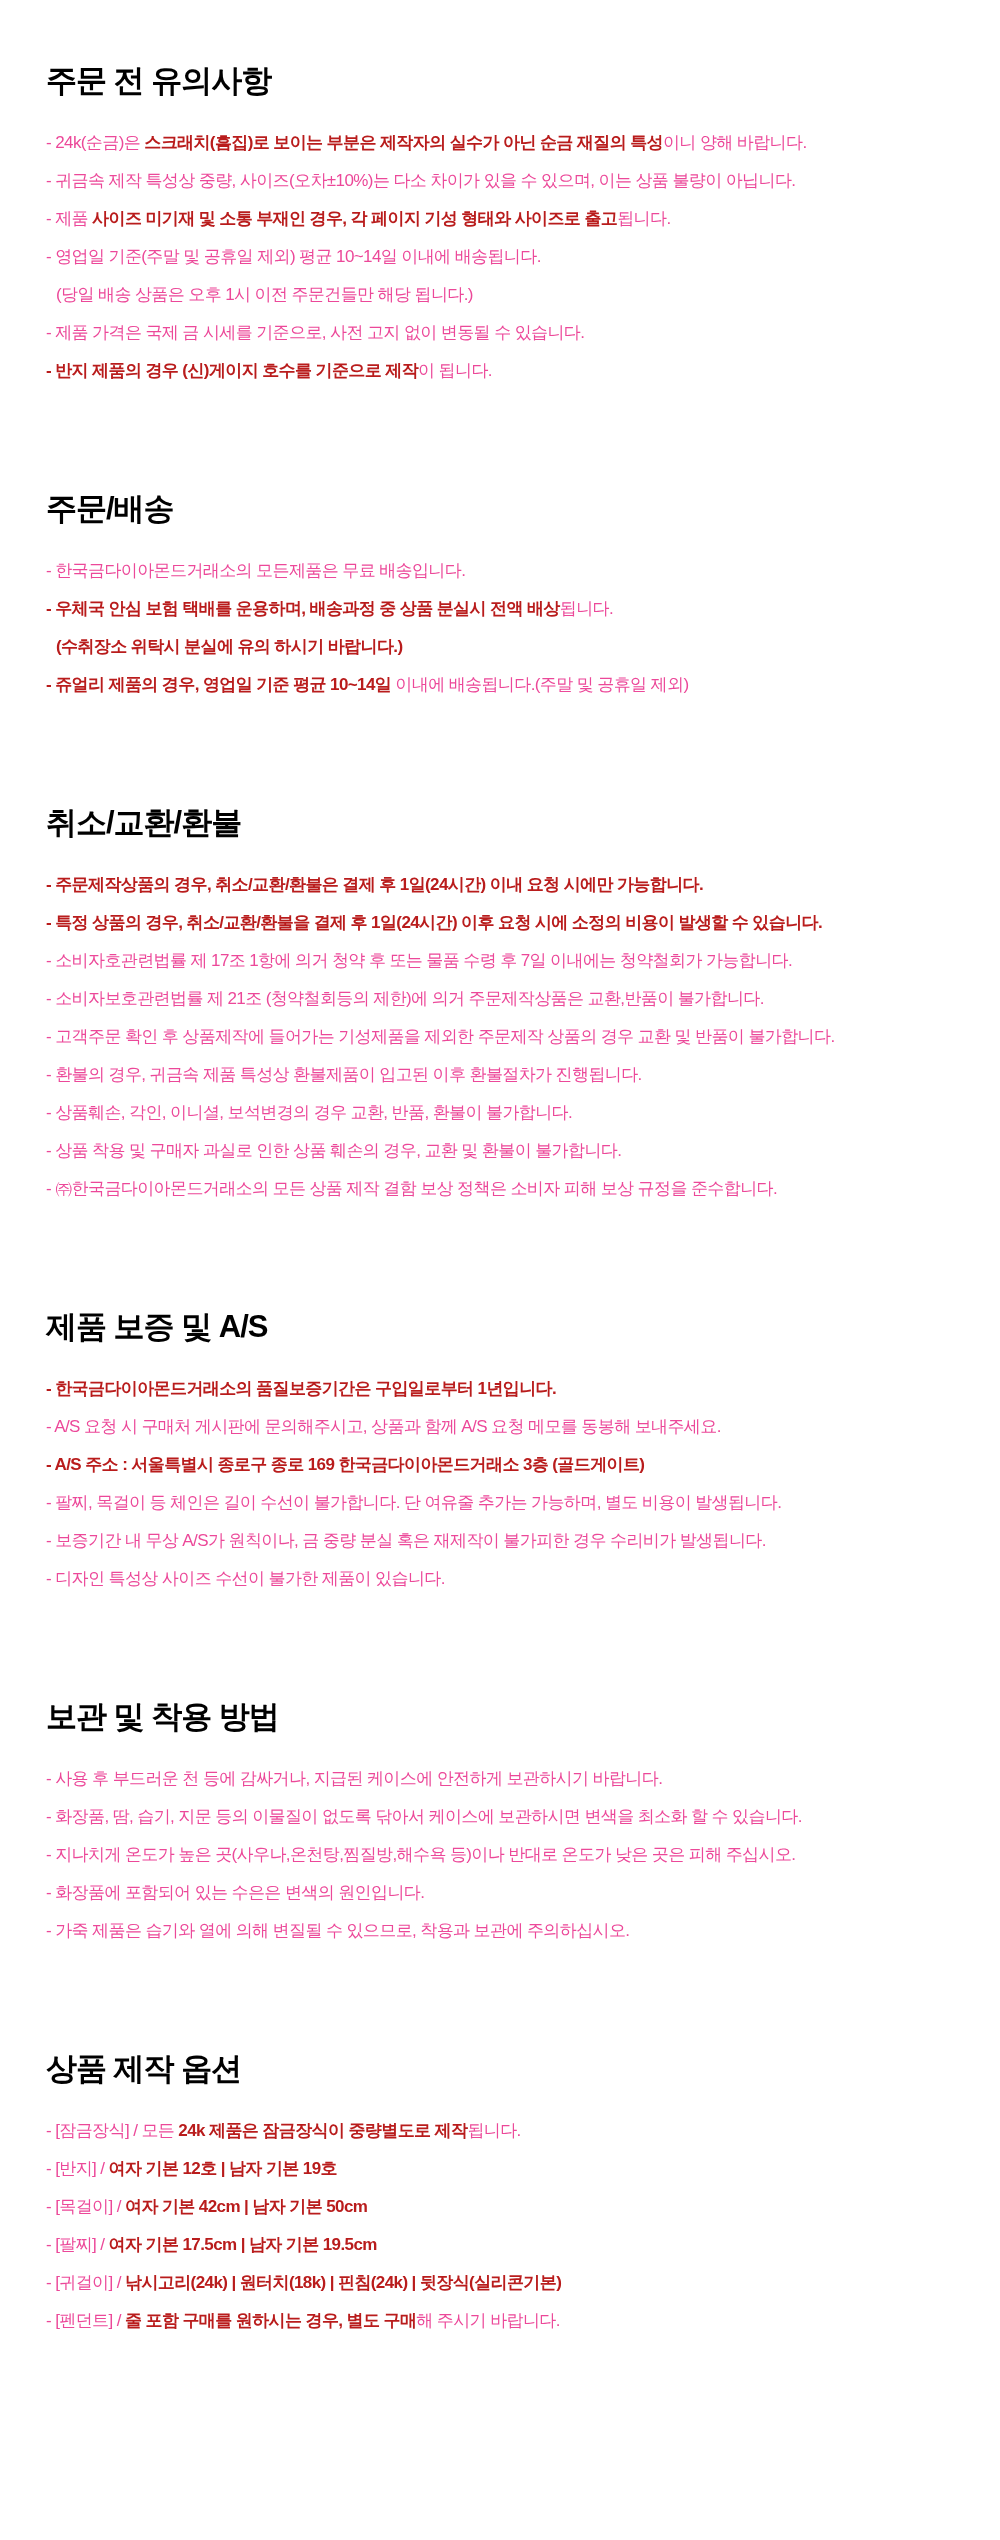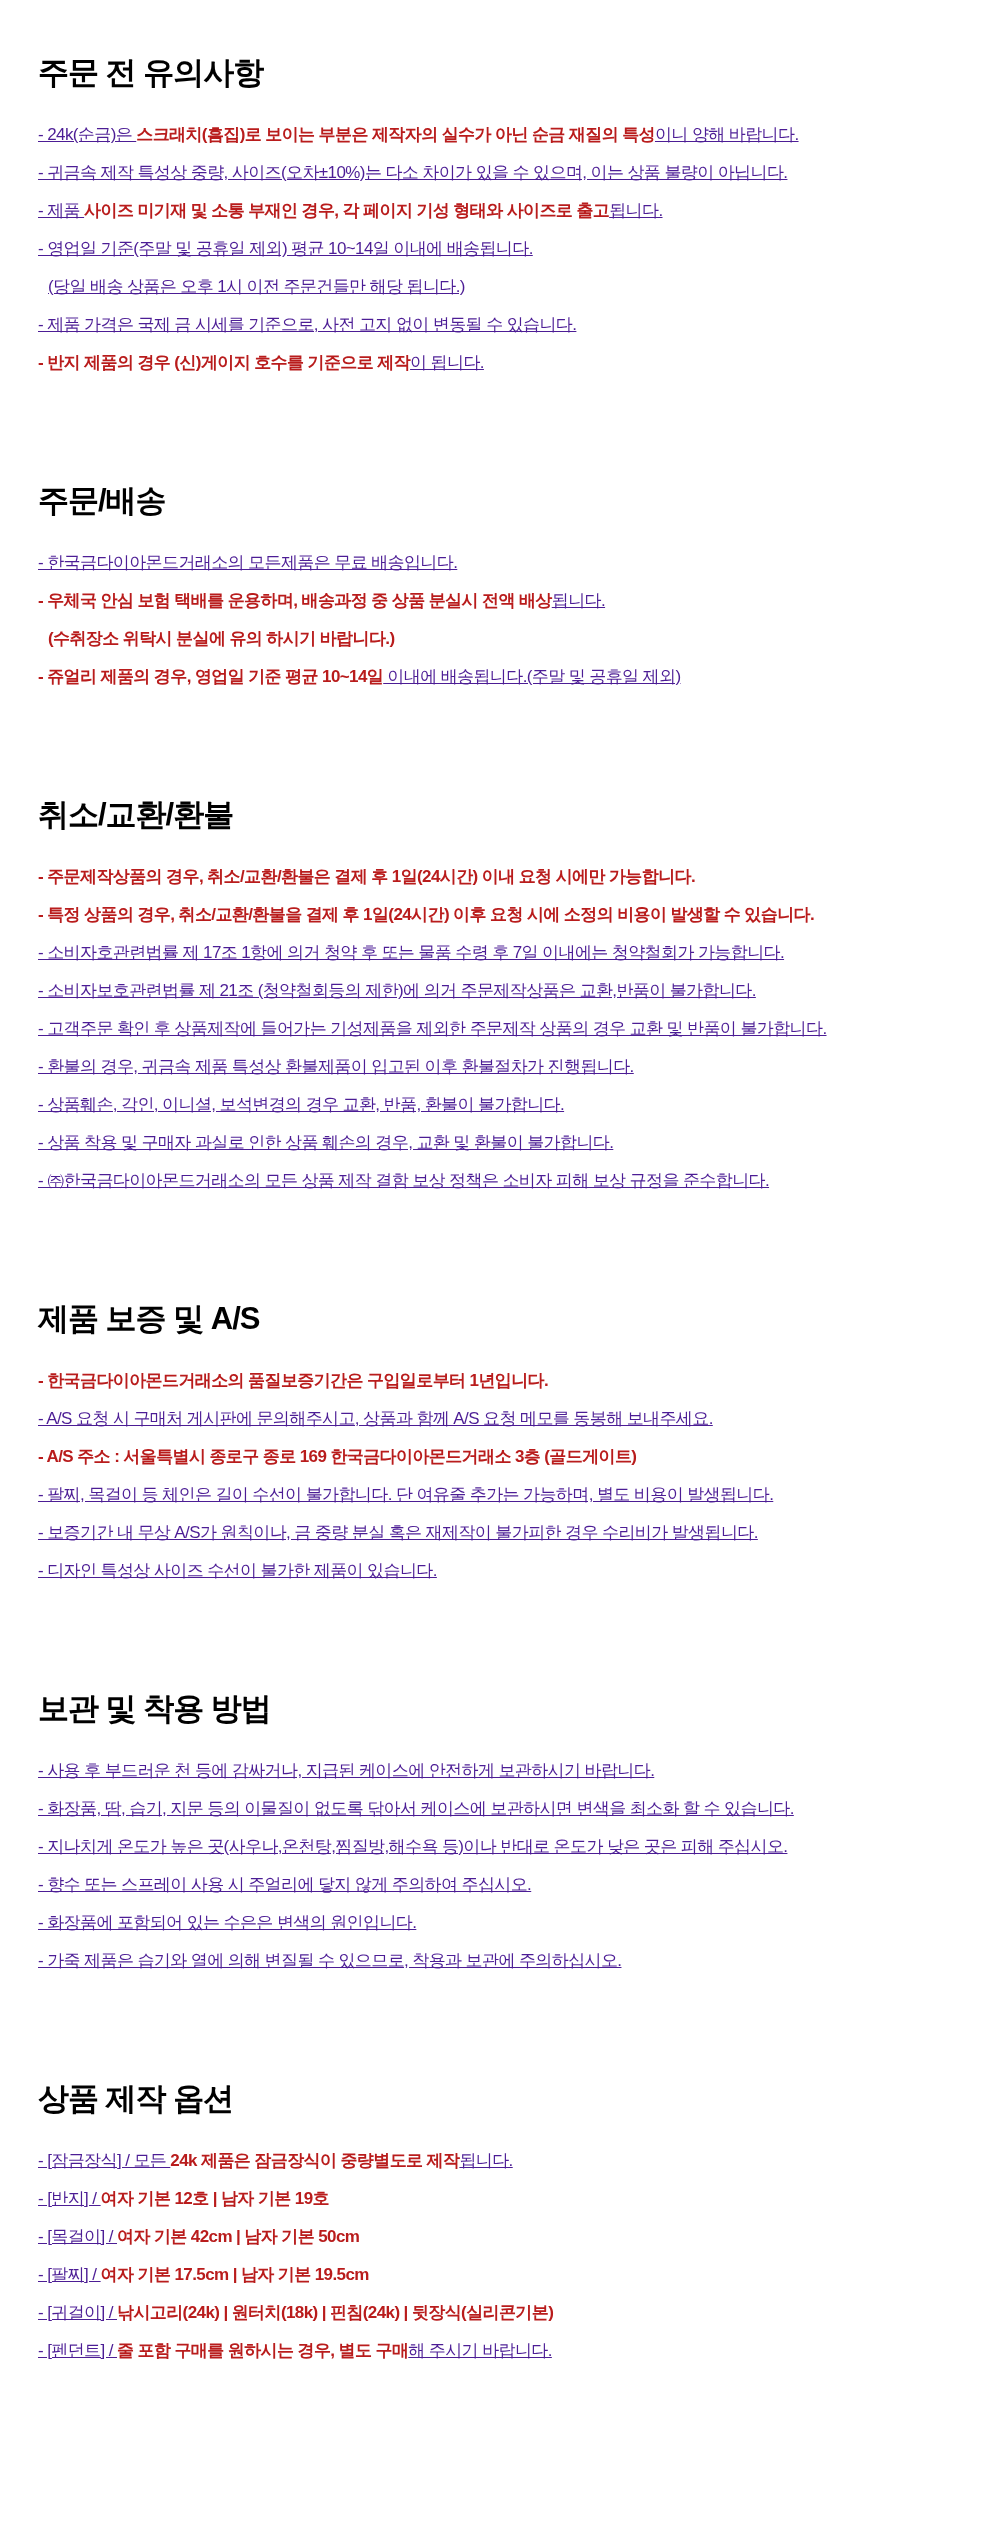--- a/index.html
+++ b/index.html
@@ -14,21 +14,21 @@
     overflow: hidden;
   }
   .page {
     box-sizing: border-box;
     width: 1000px;
     min-height: 2540px;
     padding: 50px 34px 80px 34px;
     background: #ffffff;
     overflow: hidden;
   }
-  .notice-section { margin: 4px; }
+  .notice-section { margin: 12px; }
   .notice-section + .notice-section { margin-top: 100px; }
   .section-title {
     margin: 0 0 24px 0;
     font-size: 31px;
     line-height: 38px;
     font-weight: 800;
     color: #000000;
     letter-spacing: -1px;
   }
   .notice-list {
@@ -38,21 +38,21 @@
   }
   .notice-item {
     font-size: 17px;
     line-height: 38px;
     color: #3d3d3d;
     letter-spacing: -0.6px;
     white-space: nowrap;
   }
   .notice-item.indent { padding-left: 10px; }
   .seg-bold { font-weight: 700; color: #b91c1c; }
-  .seg-normal { font-weight: 400; color: #4c1d95; text-decoration: underline; }
+  .seg-normal { font-weight: 400; color: #ec4899; }
 </style>
 </head>
 <body>
 
 <main class="page">
   <div id="sections-root">
   <section class="notice-section">
     <h2 class="section-title">주문 전 유의사항</h2>
     <ul class="notice-list">
   <li class="notice-item"><span class="seg-normal">- 24k(순금)은 </span><span class="seg-bold">스크래치(흠집)로 보이는 부분은 제작자의 실수가 아닌 순금 재질의 특성</span><span class="seg-normal">이니 양해 바랍니다.</span></li>
@@ -128,21 +128,20 @@
 
   <section class="notice-section">
     <h2 class="section-title">보관 및 착용 방법</h2>
     <ul class="notice-list">
   <li class="notice-item"><span class="seg-normal">- 사용 후 부드러운 천 등에 감싸거나, 지급된 케이스에 안전하게 보관하시기 바랍니다.</span></li>
 
   <li class="notice-item"><span class="seg-normal">- 화장품, 땀, 습기, 지문 등의 이물질이 없도록 닦아서 케이스에 보관하시면 변색을 최소화 할 수 있습니다.</span></li>
 
   <li class="notice-item"><span class="seg-normal">- 지나치게 온도가 높은 곳(사우나,온천탕,찜질방,해수욕 등)이나 반대로 온도가 낮은 곳은 피해 주십시오.</span></li>
 
-  <li class="notice-item"><span class="seg-normal">- 향수 또는 스프레이 사용 시 주얼리에 닿지 않게 주의하여 주십시오.</span></li>
 
   <li class="notice-item"><span class="seg-normal">- 화장품에 포함되어 있는 수은은 변색의 원인입니다.</span></li>
 
   <li class="notice-item"><span class="seg-normal">- 가죽 제품은 습기와 열에 의해 변질될 수 있으므로, 착용과 보관에 주의하십시오.</span></li>
 </ul>
   </section>
 
   <section class="notice-section">
     <h2 class="section-title">상품 제작 옵션</h2>
     <ul class="notice-list">

